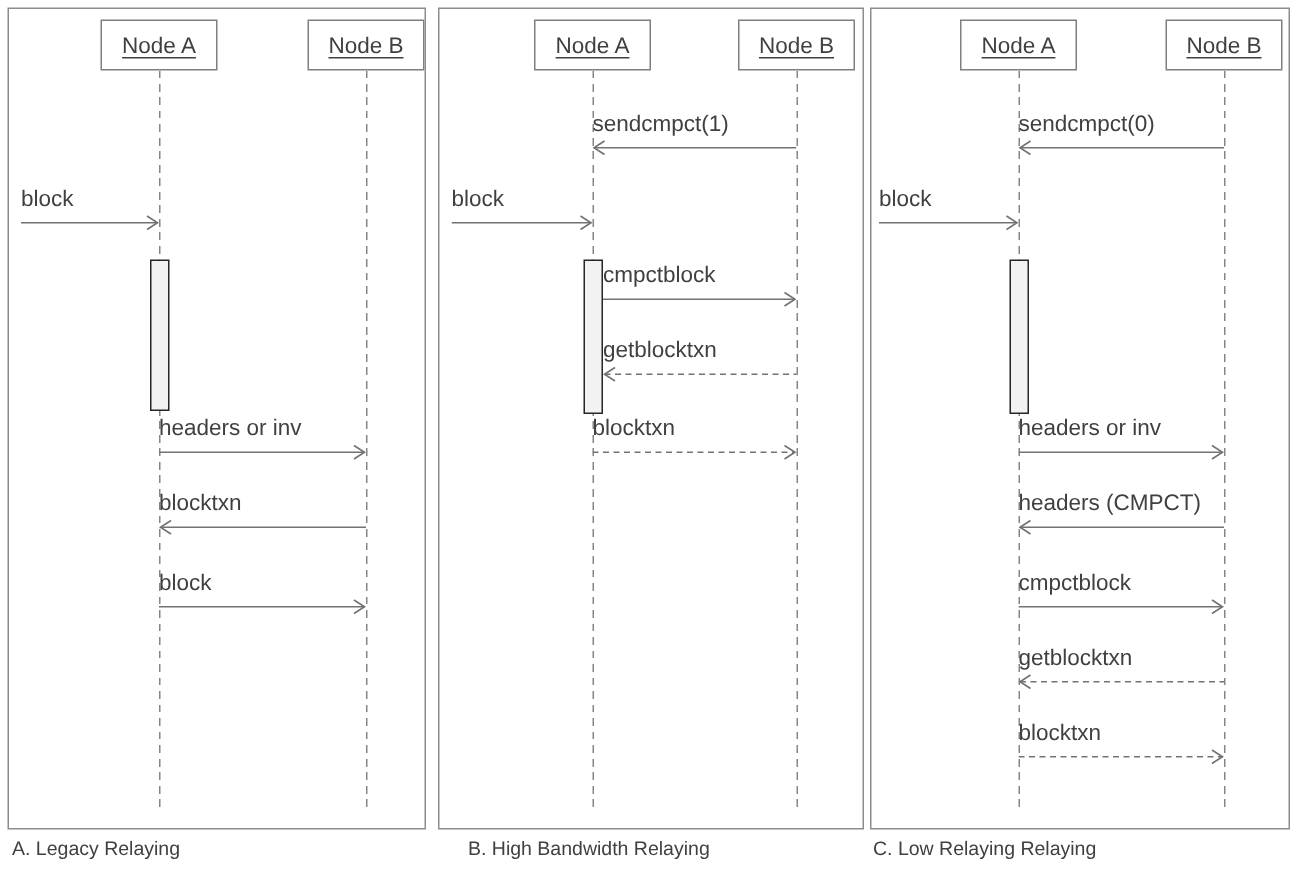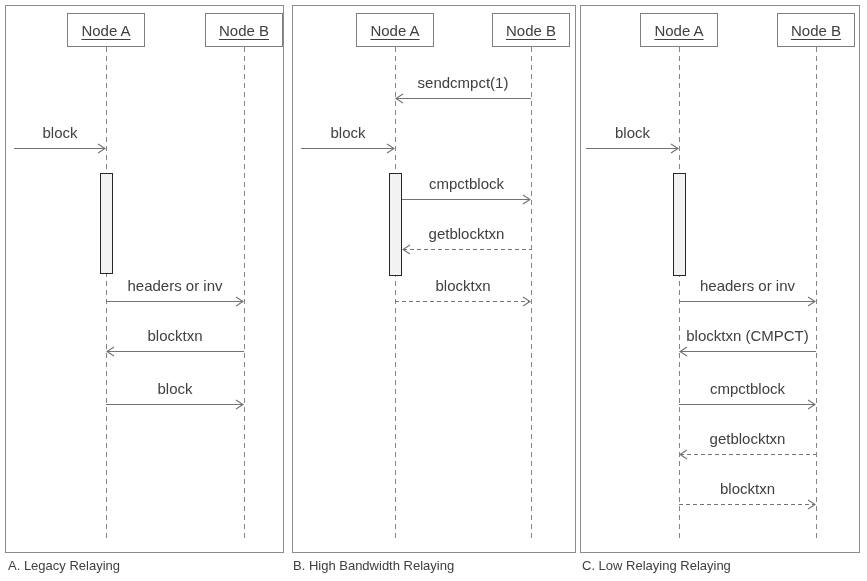--- a/index.html
+++ b/index.html
@@ -13,21 +13,21 @@
   .panel{position:absolute;top:5px;height:548px;background:var(--background);
          border:1px solid var(--panel-border);}
   .node-box{position:absolute;top:7px;width:78px;height:34px;background:#fff;
             border:1px solid var(--box-border);display:flex;align-items:center;justify-content:center;}
   .node-label{font-size:15px;color:var(--text);text-decoration:underline;text-underline-offset:3px;}
   .lifeline{position:absolute;top:41px;width:1px;height:495px;z-index:1;
             background:repeating-linear-gradient(to bottom,var(--lifeline) 0px,var(--lifeline) 5px,transparent 5px,transparent 9px);}
   .activation{position:absolute;width:13px;background:var(--activation-fill);
               border:1px solid var(--activation-border);z-index:2;}
   .msg{position:absolute;z-index:3;}
-  .msg-label{display:block;text-align:center;font-size:15px;line-height:18px;height:18px;
+  .msg-label{display:block;text-align:left;font-size:15px;line-height:18px;height:18px;
              color:var(--text);white-space:nowrap;}
   .msg svg{display:block;margin-top:1px;}
   .msg svg line{stroke:var(--line);stroke-width:1.1;}
   .msg svg polyline{fill:none;stroke:var(--line);stroke-width:1.1;}
   .caption{position:absolute;top:557px;font-size:13px;line-height:18px;color:var(--text);white-space:nowrap;}
 </style>
 </head>
 <body>
 
 <div id="canvas">
@@ -132,53 +132,62 @@
     <div class="msg" style="left:102px;top:271px;width:136px;">
       <span class="msg-label">blocktxn</span>
       <div>
           <svg width="136" height="11">
             <line x1="0" y1="5.5" x2="135" y2="5.5" stroke-dasharray="4 3"></line>
             <polyline points="128,1 135,5.5 128,10"></polyline>
           </svg>
         </div>
     </div>
   </div>
-  <div class="caption" style="left:293px;text-align:right;">B. High Bandwidth Relaying</div>
+  <div class="caption" style="left:312px;text-align:right;">B. High Bandwidth Relaying</div>
 
   <div class="panel" style="left:580px;width:280px;">
     <div class="node-box" style="left:59px;">
       <span class="node-label">Node A</span>
     </div>
     <div class="node-box" style="left:196px;">
       <span class="node-label">Node B</span>
     </div>
     <div class="lifeline" style="left:98px;"></div>
     <div class="lifeline" style="left:235px;"></div>
     <div class="activation" style="left:92px;top:167px;height:103px;"></div>
 
+    <div class="msg" style="left:98px;top:68px;width:137px;">
+      <span class="msg-label">sendcmpct(0)</span>
+      <div>
+          <svg width="137" height="11">
+            <line x1="1" y1="5.5" x2="137" y2="5.5"></line>
+            <polyline points="8,1 1,5.5 8,10"></polyline>
+          </svg>
+        </div>
+    </div>
     <div class="msg" style="left:5px;top:118px;width:93px;">
       <span class="msg-label">block</span>
       <div>
           <svg width="93" height="11">
             <line x1="0" y1="5.5" x2="92" y2="5.5"></line>
             <polyline points="85,1 92,5.5 85,10"></polyline>
           </svg>
         </div>
     </div>
     <div class="msg" style="left:98px;top:271px;width:137px;">
       <span class="msg-label">headers or inv</span>
       <div>
           <svg width="137" height="11">
             <line x1="0" y1="5.5" x2="136" y2="5.5"></line>
             <polyline points="129,1 136,5.5 129,10"></polyline>
           </svg>
         </div>
     </div>
     <div class="msg" style="left:98px;top:321px;width:137px;">
-      <span class="msg-label">blocktxn (CMPCT)</span>
+      <span class="msg-label">headers (CMPCT)</span>
       <div>
           <svg width="137" height="11">
             <line x1="1" y1="5.5" x2="137" y2="5.5"></line>
             <polyline points="8,1 1,5.5 8,10"></polyline>
           </svg>
         </div>
     </div>
     <div class="msg" style="left:98px;top:374px;width:137px;">
       <span class="msg-label">cmpctblock</span>
       <div>

